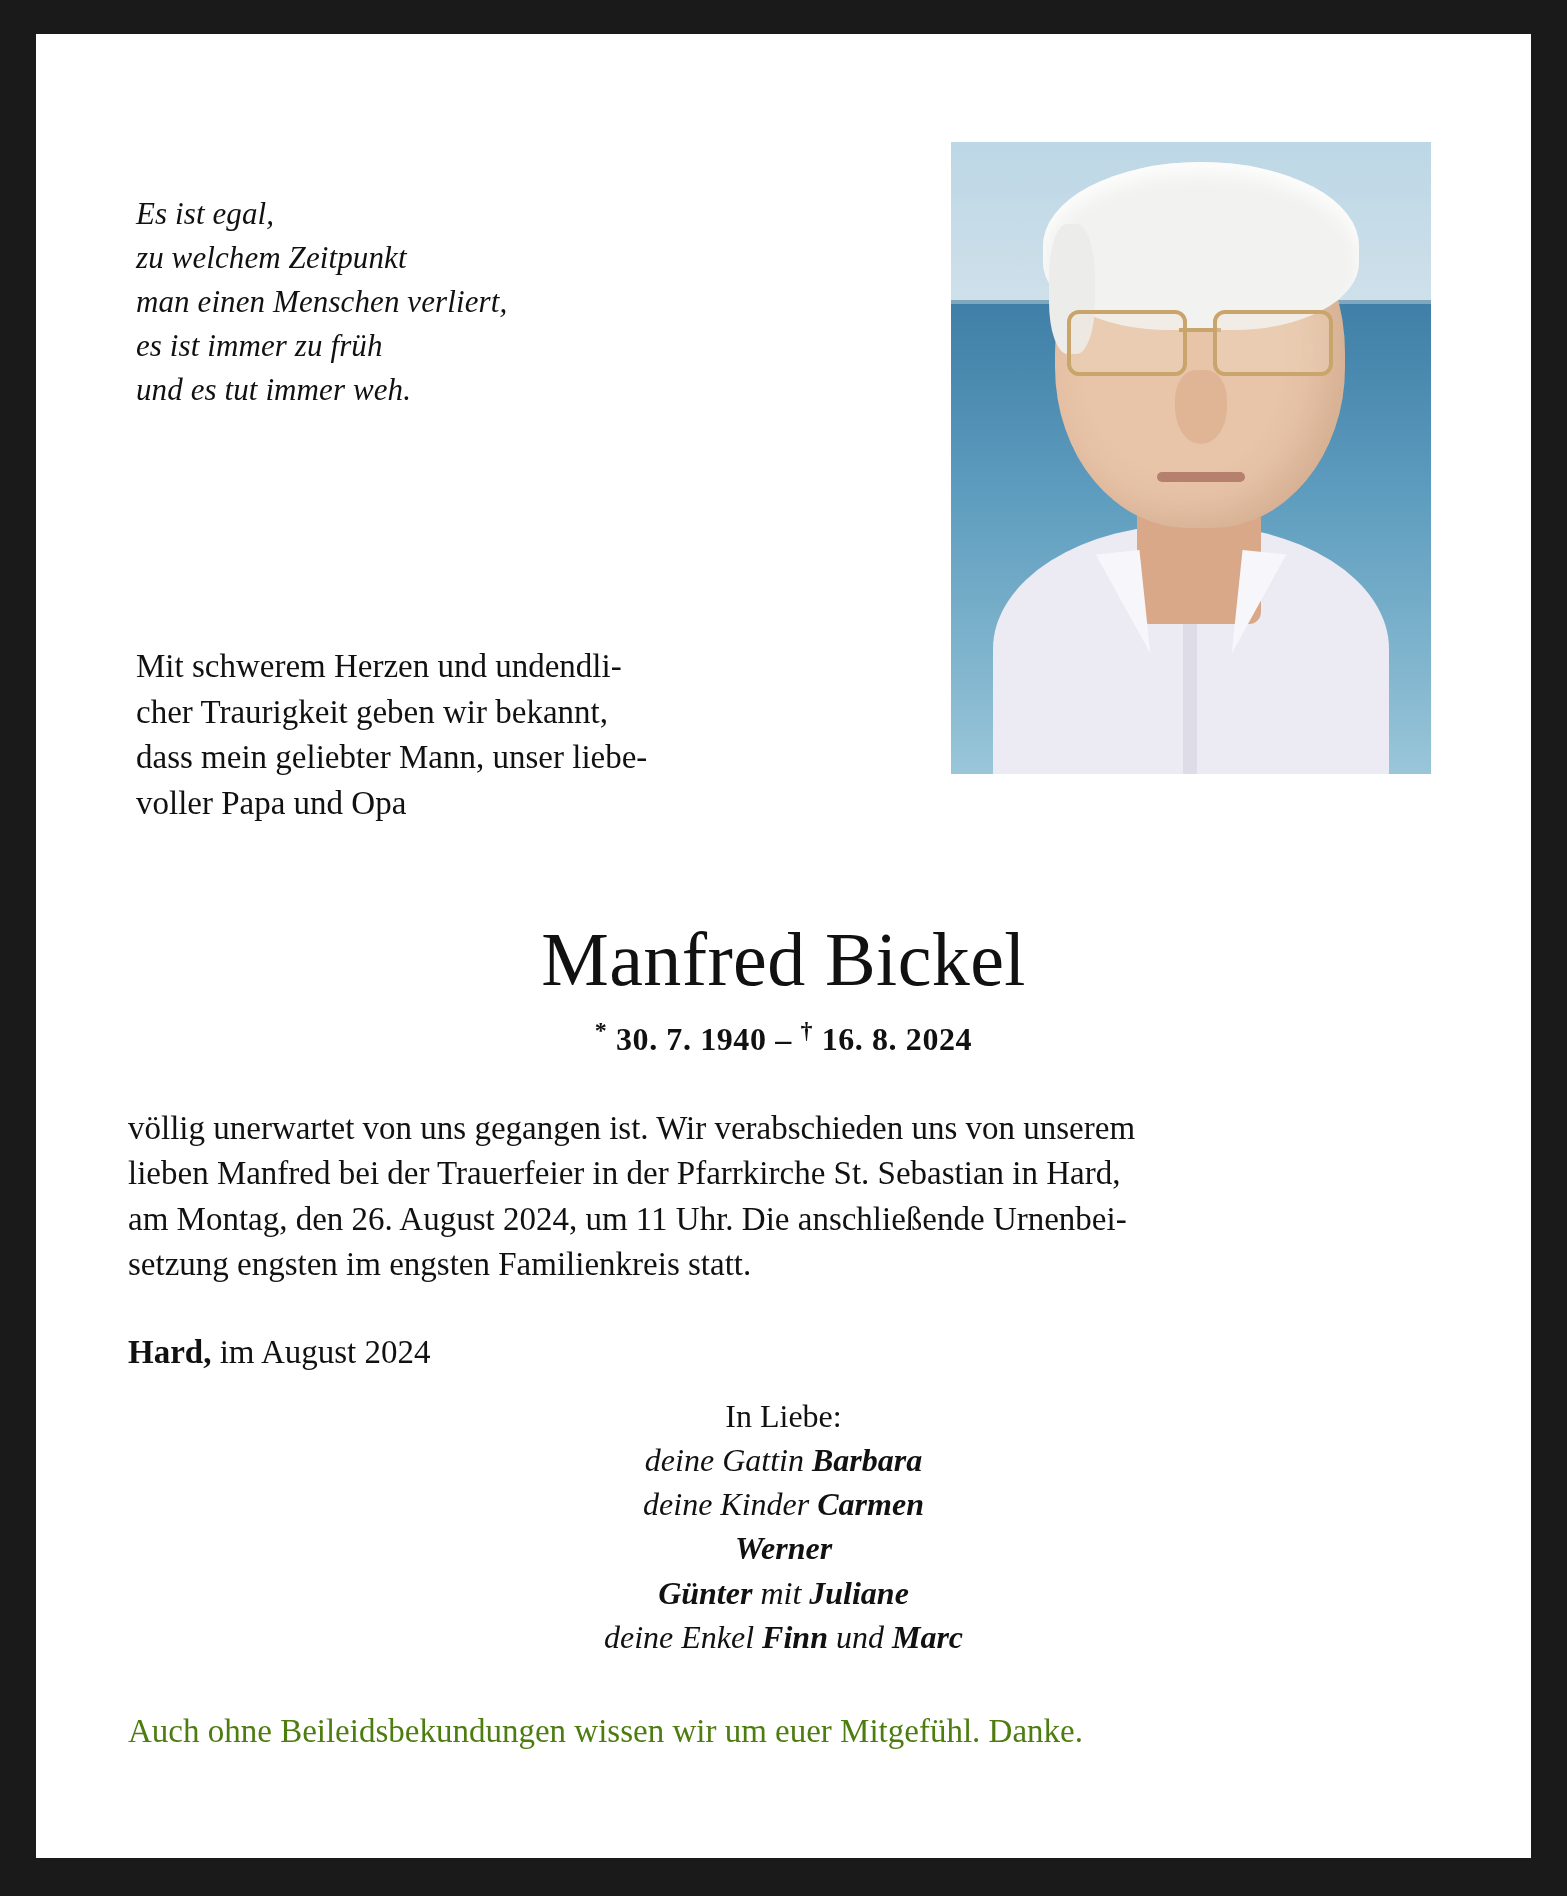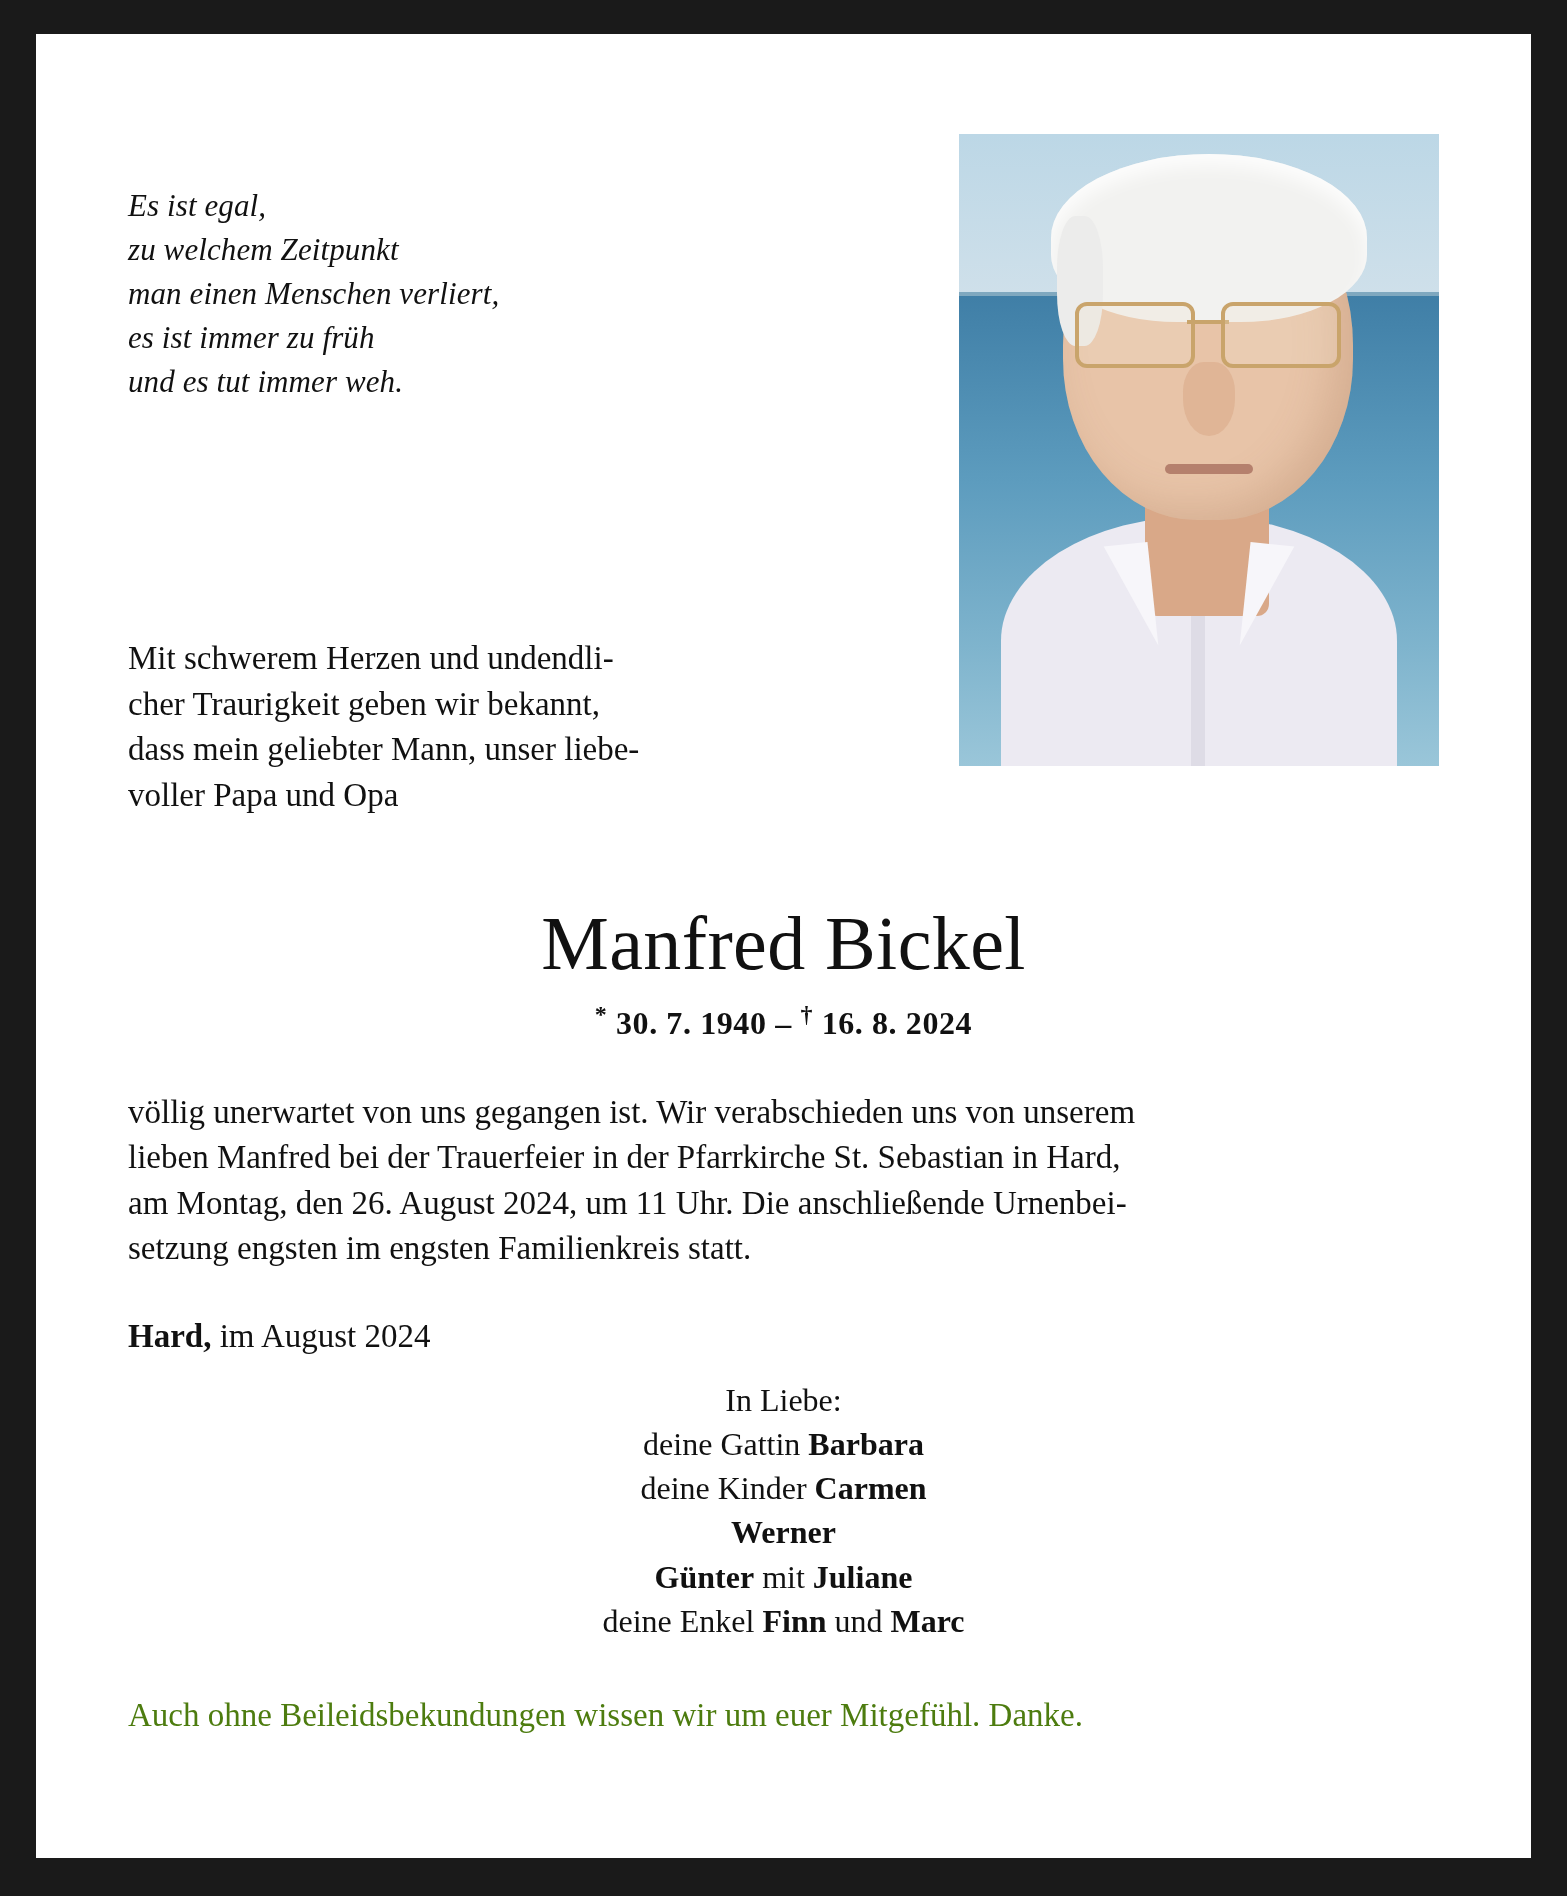--- a/index.html
+++ b/index.html
@@ -29,21 +29,21 @@
     box-sizing: border-box;
     padding: 0;
     position: relative;
     overflow: hidden;
   }
 
   .top-area {
     display: flex;
     flex-direction: row;
     align-items: flex-start;
-    padding: 0;
+    padding: 8px;
   }
 
   .left-col {
     width: 790px;
     box-sizing: border-box;
     padding: 150px 0 0 92px;
   }
 
   .verse {
     font-family: "Liberation Serif", serif;
@@ -227,21 +227,21 @@
   }
   .place-line b { font-weight: bold; margin-top: 17px; }
 
   .signatures {
     margin-top: 23px;
     text-align: center;
     font-size: 32px;
     line-height: 1.38;
     color: #111111;
   }
-  .signatures .row { white-space: pre; }
+  .signatures .row { white-space: pre; font-style: italic; }
   .signatures b { font-weight: bold; }
 
   .closing {
     margin: 54px 92px 0 92px;
     font-size: 33px;
     color: #4d7c0f;
     text-align: left;
   }
 </style>
 </head>

